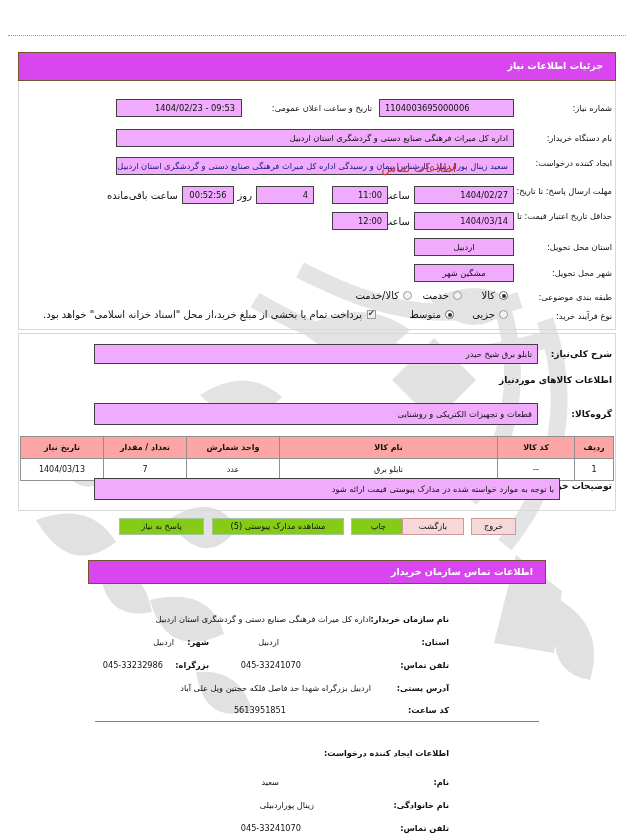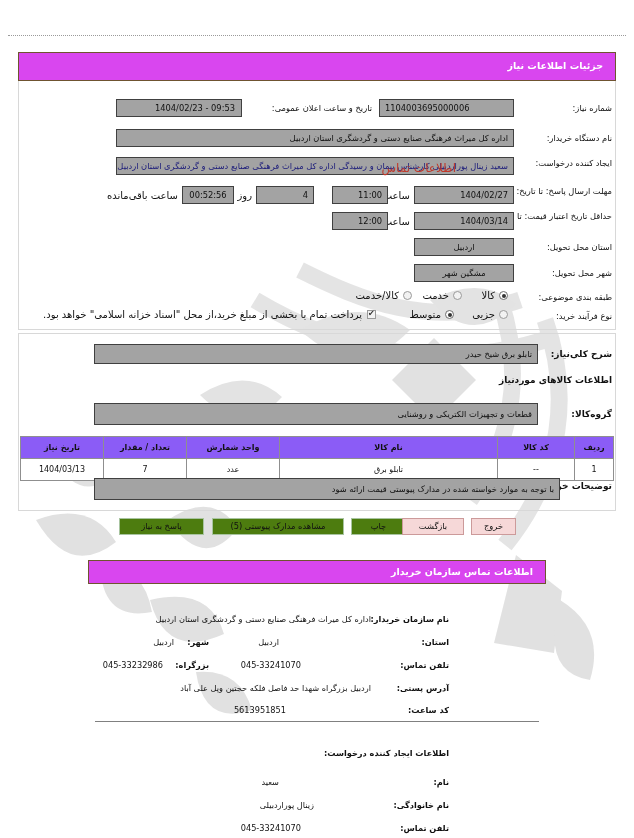--- a/index.html
+++ b/index.html
@@ -73,21 +73,21 @@
     text-align: right;
     font-size: 8.3px;
     color: #111;
     line-height: 11px;
     white-space: nowrap;
   }
   .lbl.bold { font-weight: bold; font-size: 9px;}
   .fld {
     position: absolute;
     border: 1px solid #404040;
-    background: #a3a3a3;
+    background: #f0abfc;
     box-sizing: border-box;
     font-size: 8.3px;
     line-height: 16px;
     height: 18px;
     padding: 0 5px;
     text-align: left;
     white-space: nowrap;
     overflow: hidden;
     color: #111;
   }
@@ -138,21 +138,21 @@
 
   
   table.goods {
     position: absolute;
     left: 20px; top: 436px;
     width: 594px;
     border-collapse: collapse;
     font-size: 8px;
   }
   table.goods th {
-    background: #8b5cf6;
+    background: #fca5a5;
     border: 1px solid #8f8f8f;
     color: #111;
     font-weight: bold;
     padding: 3px 2px;
     height: 15px;
     text-align: center;
     white-space: nowrap;
   }
   table.goods td {
     background: #ffffff;
@@ -170,21 +170,21 @@
     height: 17px;
     line-height: 15px;
     box-sizing: border-box;
     font-size: 8.3px;
     text-align: center;
     border: 1px solid #9a9a9a;
     cursor: pointer;
     white-space: nowrap;
     color:#111;
   }
-  .btn.green { background: #4d7c0f; border-color: #a8c4a0; }
+  .btn.green { background: #84cc16; border-color: #a8c4a0; }
   .btn.red   { background: #f6d8d8; border-color: #cc9a9a; }
 
   
   .ci-label {
     position: absolute;
     font-size: 8.2px;
     font-weight: bold;
     color: #111;
     text-align: right;
     white-space: nowrap;

